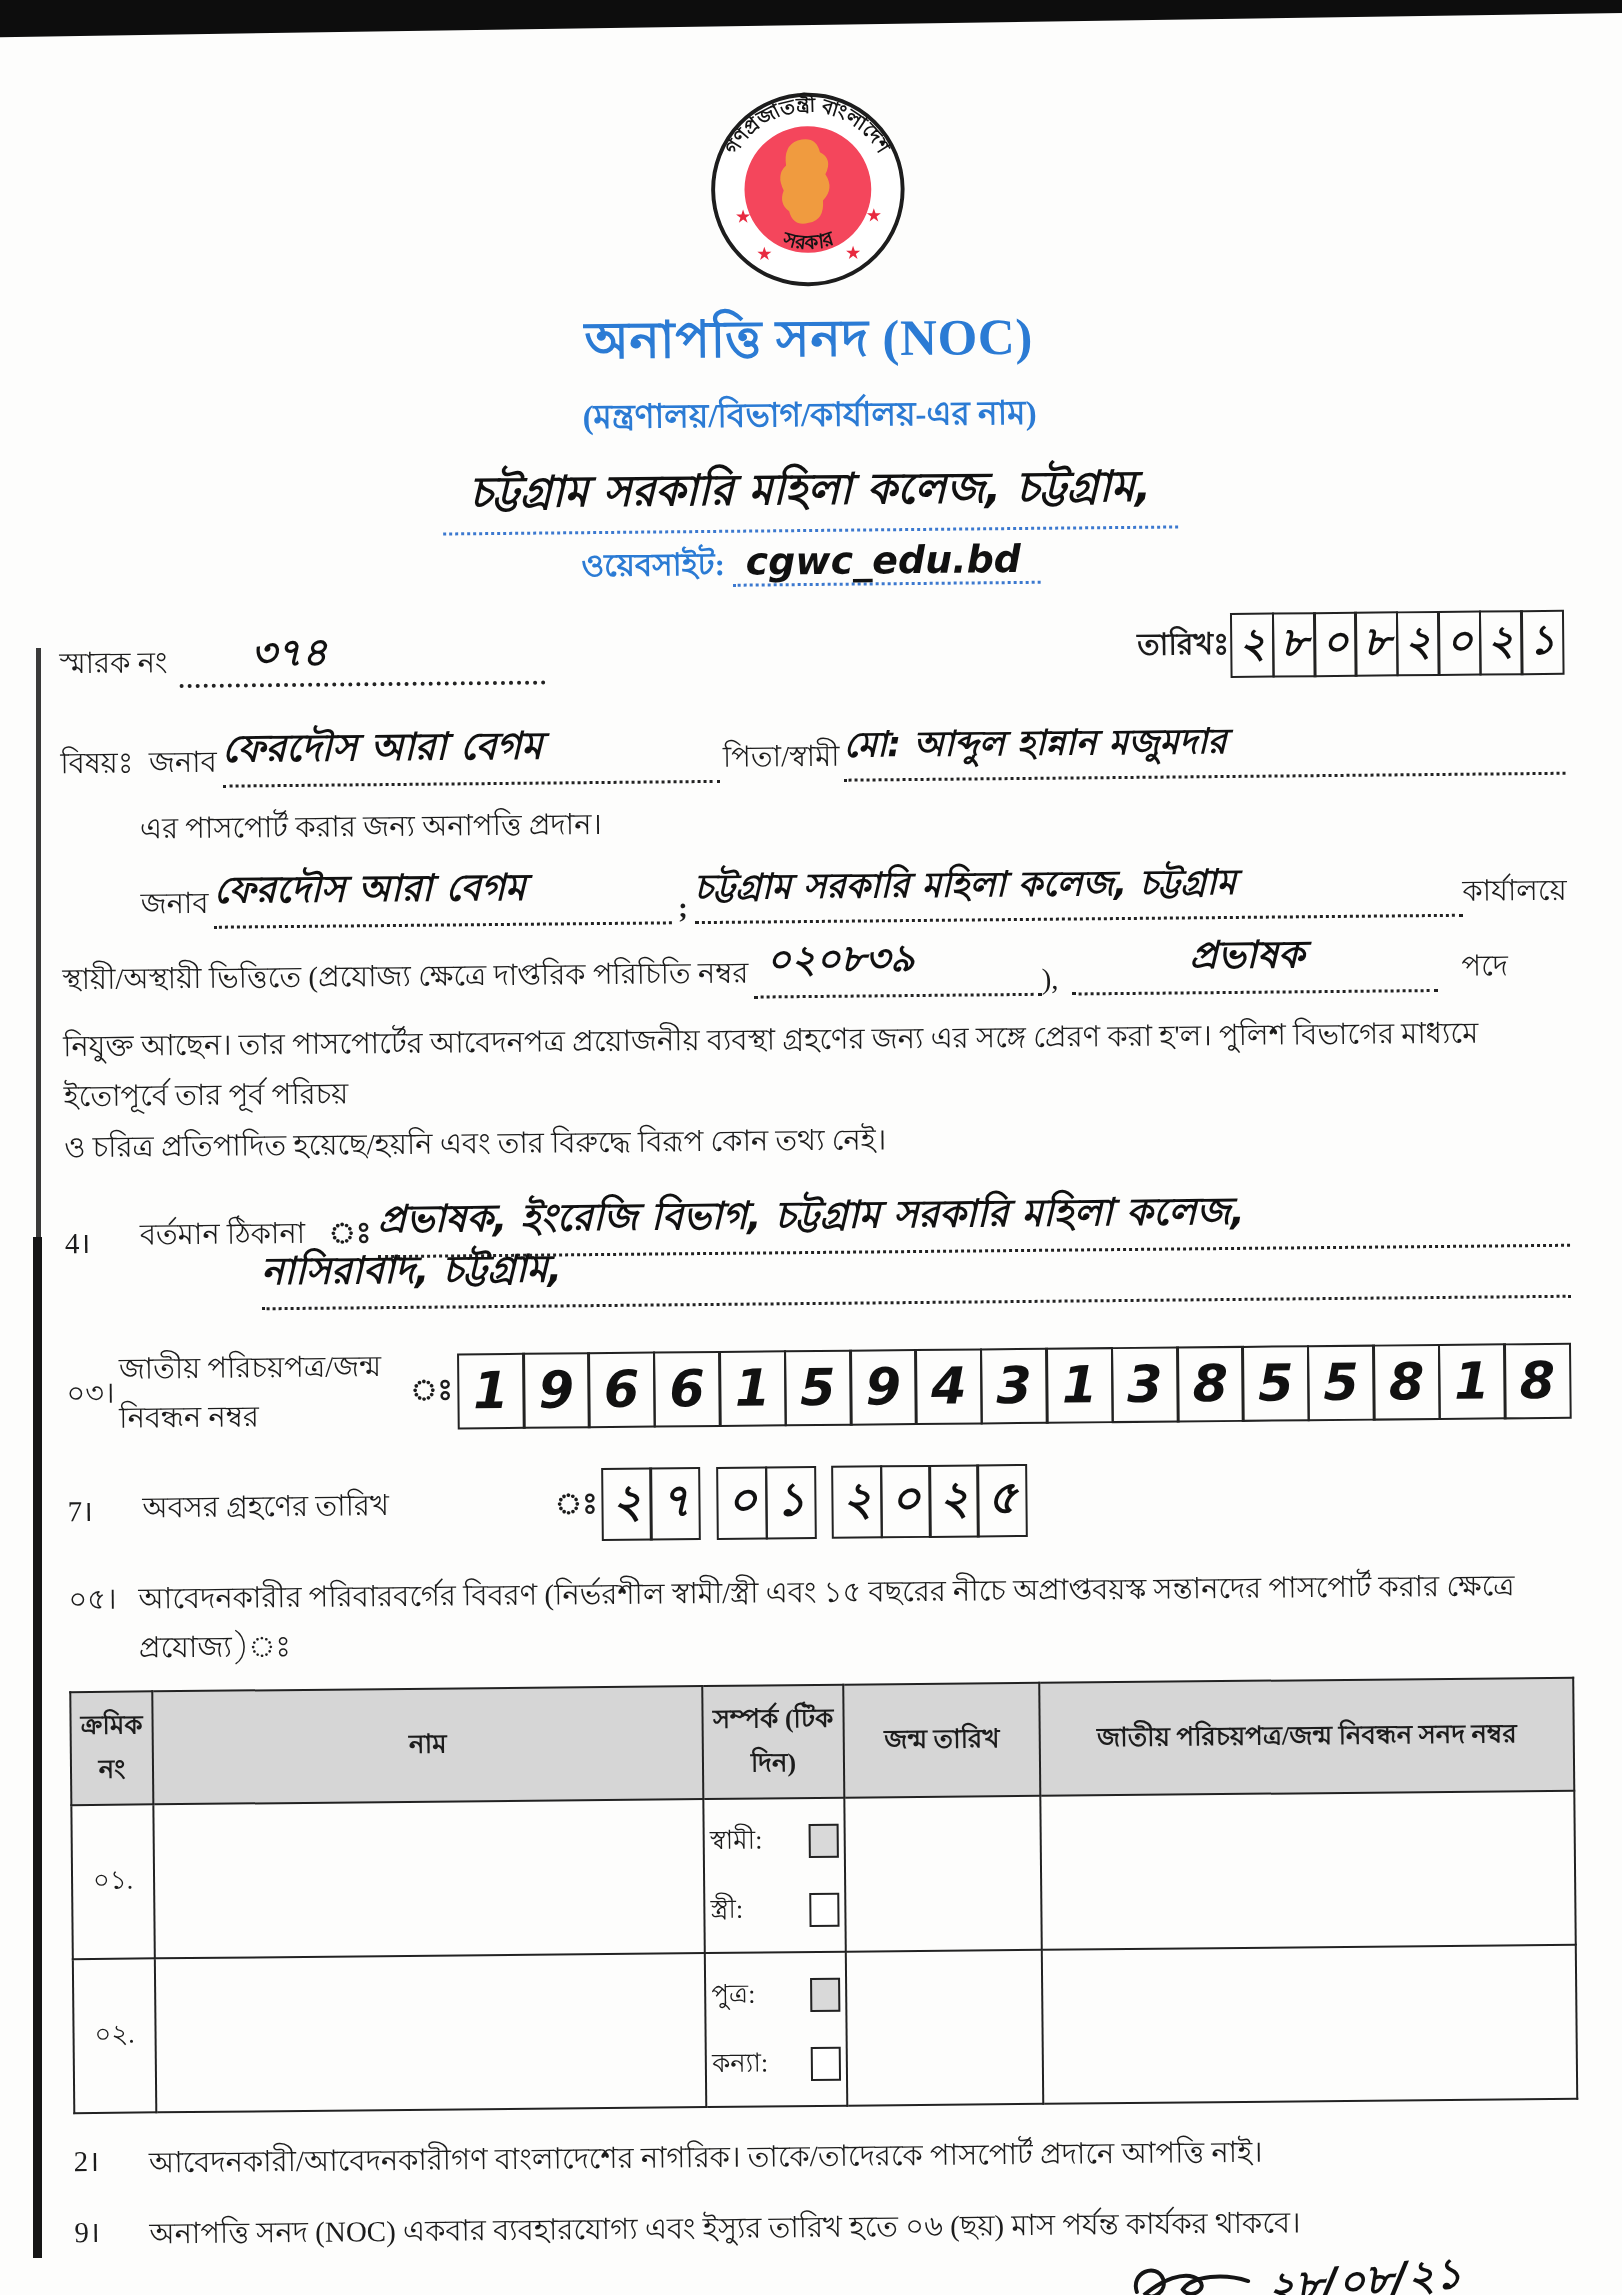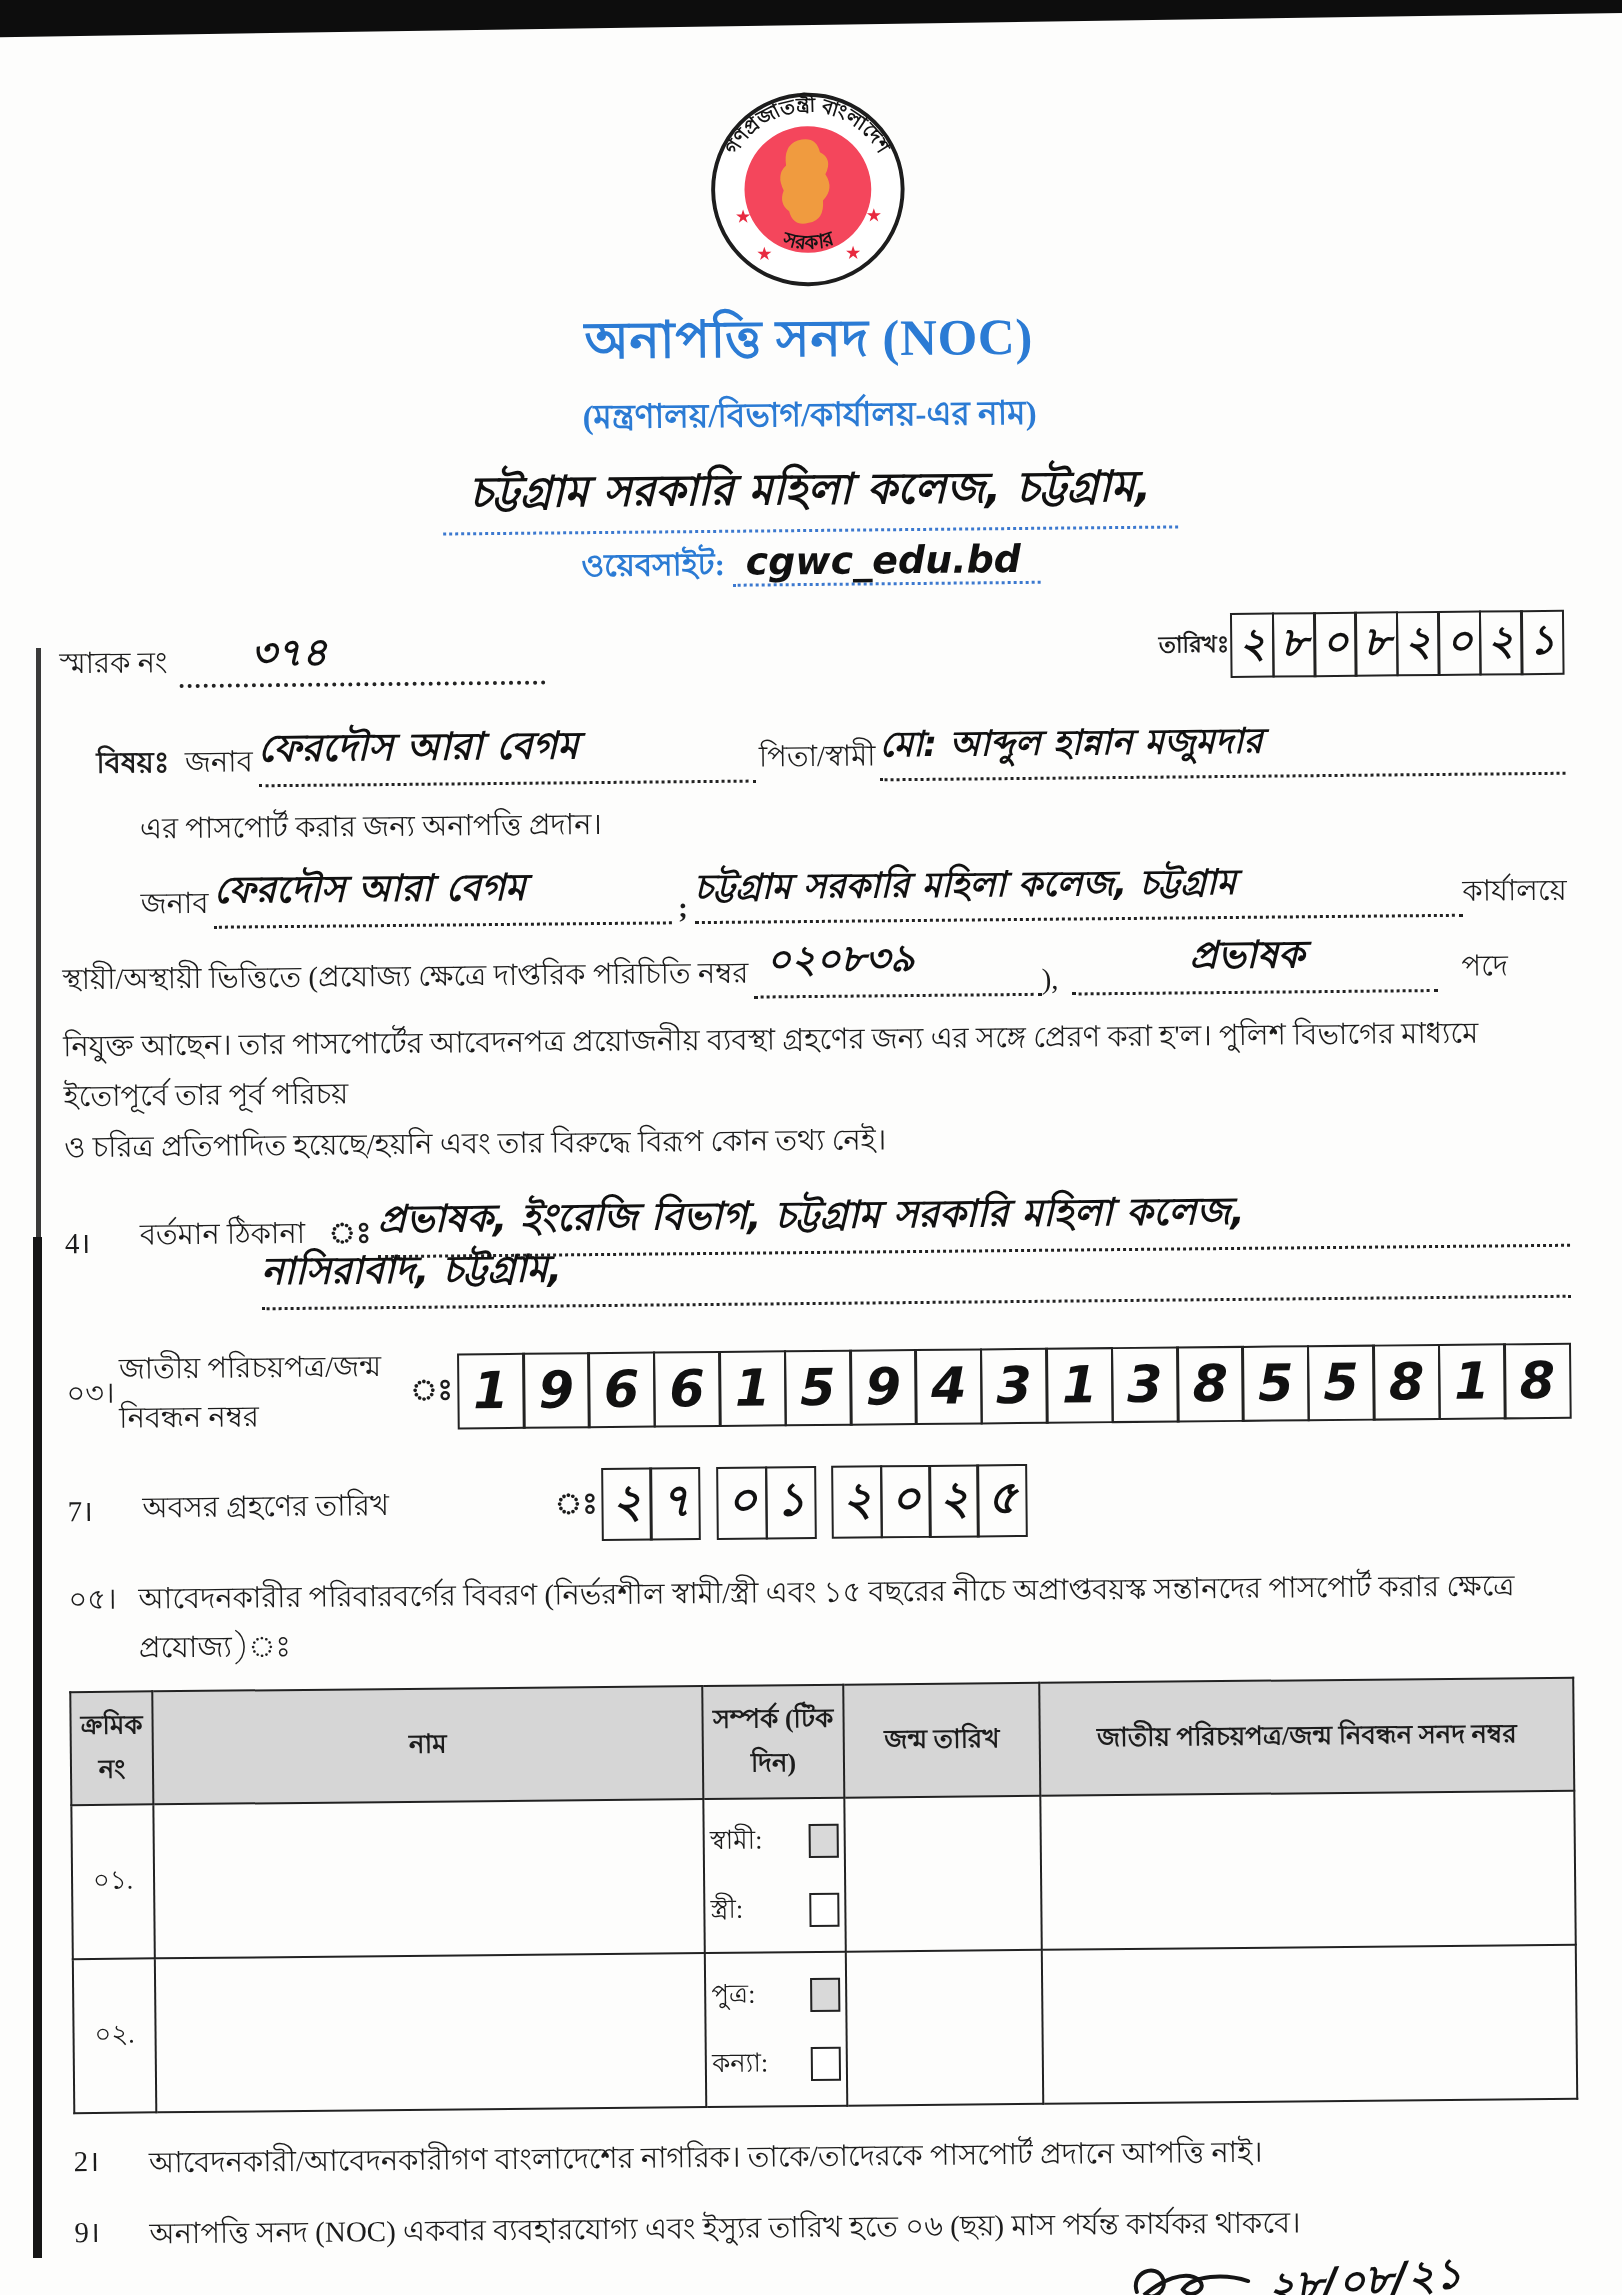--- a/index.html
+++ b/index.html
@@ -32,30 +32,30 @@
 
   .website-line { margin-top:6.5px; font-size:31px; font-weight:bold; }
   .website-value { font-size:38px; border-bottom:3.9px dotted #3c79cf; padding:0 19.6px 0 13px; }
 
   .memo-row { margin-top:22px; display:flex; justify-content:space-between; align-items:flex-end; }
   .memo-left { font-size:29px; display:flex; align-items:flex-end; }
   .memo-num-wrap { display:inline-block; margin-left:11.8px; width:366px; border-bottom:4.6px dotted #222;
                    text-align:left; }
   .memo-num { font-size:39px; padding-left:72px; display:inline-block; transform:translateY(3.9px); }
   .date-row { display:flex; align-items:center; }
-  .date-label { font-size:23px; font-weight:bold; margin-right:3.9px; }
+  .date-label { font-size:30px; font-weight:bold; margin-right:3.9px; }
   .boxrow { display:flex; }
   .dbox { width:44px; height:65px; border:2.6px solid #222; margin-left:-2.6px;
           display:flex; align-items:center; justify-content:center; }
   .dbox span { font-size:41px; }
 
   .subject-row { margin-top:51px; display:flex; align-items:flex-end; font-size:29px; }
   .fill { flex:1; border-bottom:3.9px dotted #222; position:relative; height:38px; }
   .fill .hwv { position:absolute; bottom:1.3px; white-space:nowrap; }
-  .subject-row .label { font-weight:bold;margin-left:36px; }
+  .subject-row .label { font-weight:normal; }
 
   .indent-line { margin-top:17px; margin-left:79px; font-size:29px; }
 
   .para-line { display:flex; align-items:flex-end; font-size:29px; margin-top:26px; }
   .body-text { font-size:29px; line-height:1.72; margin-top:17px; }
 
   .sec-row { display:flex; align-items:flex-end; font-size:29px; margin-top:29px; }
   .sec-num { width:75px; }
   .addr2 { margin-left:196px; margin-top:5.2px; }
 

